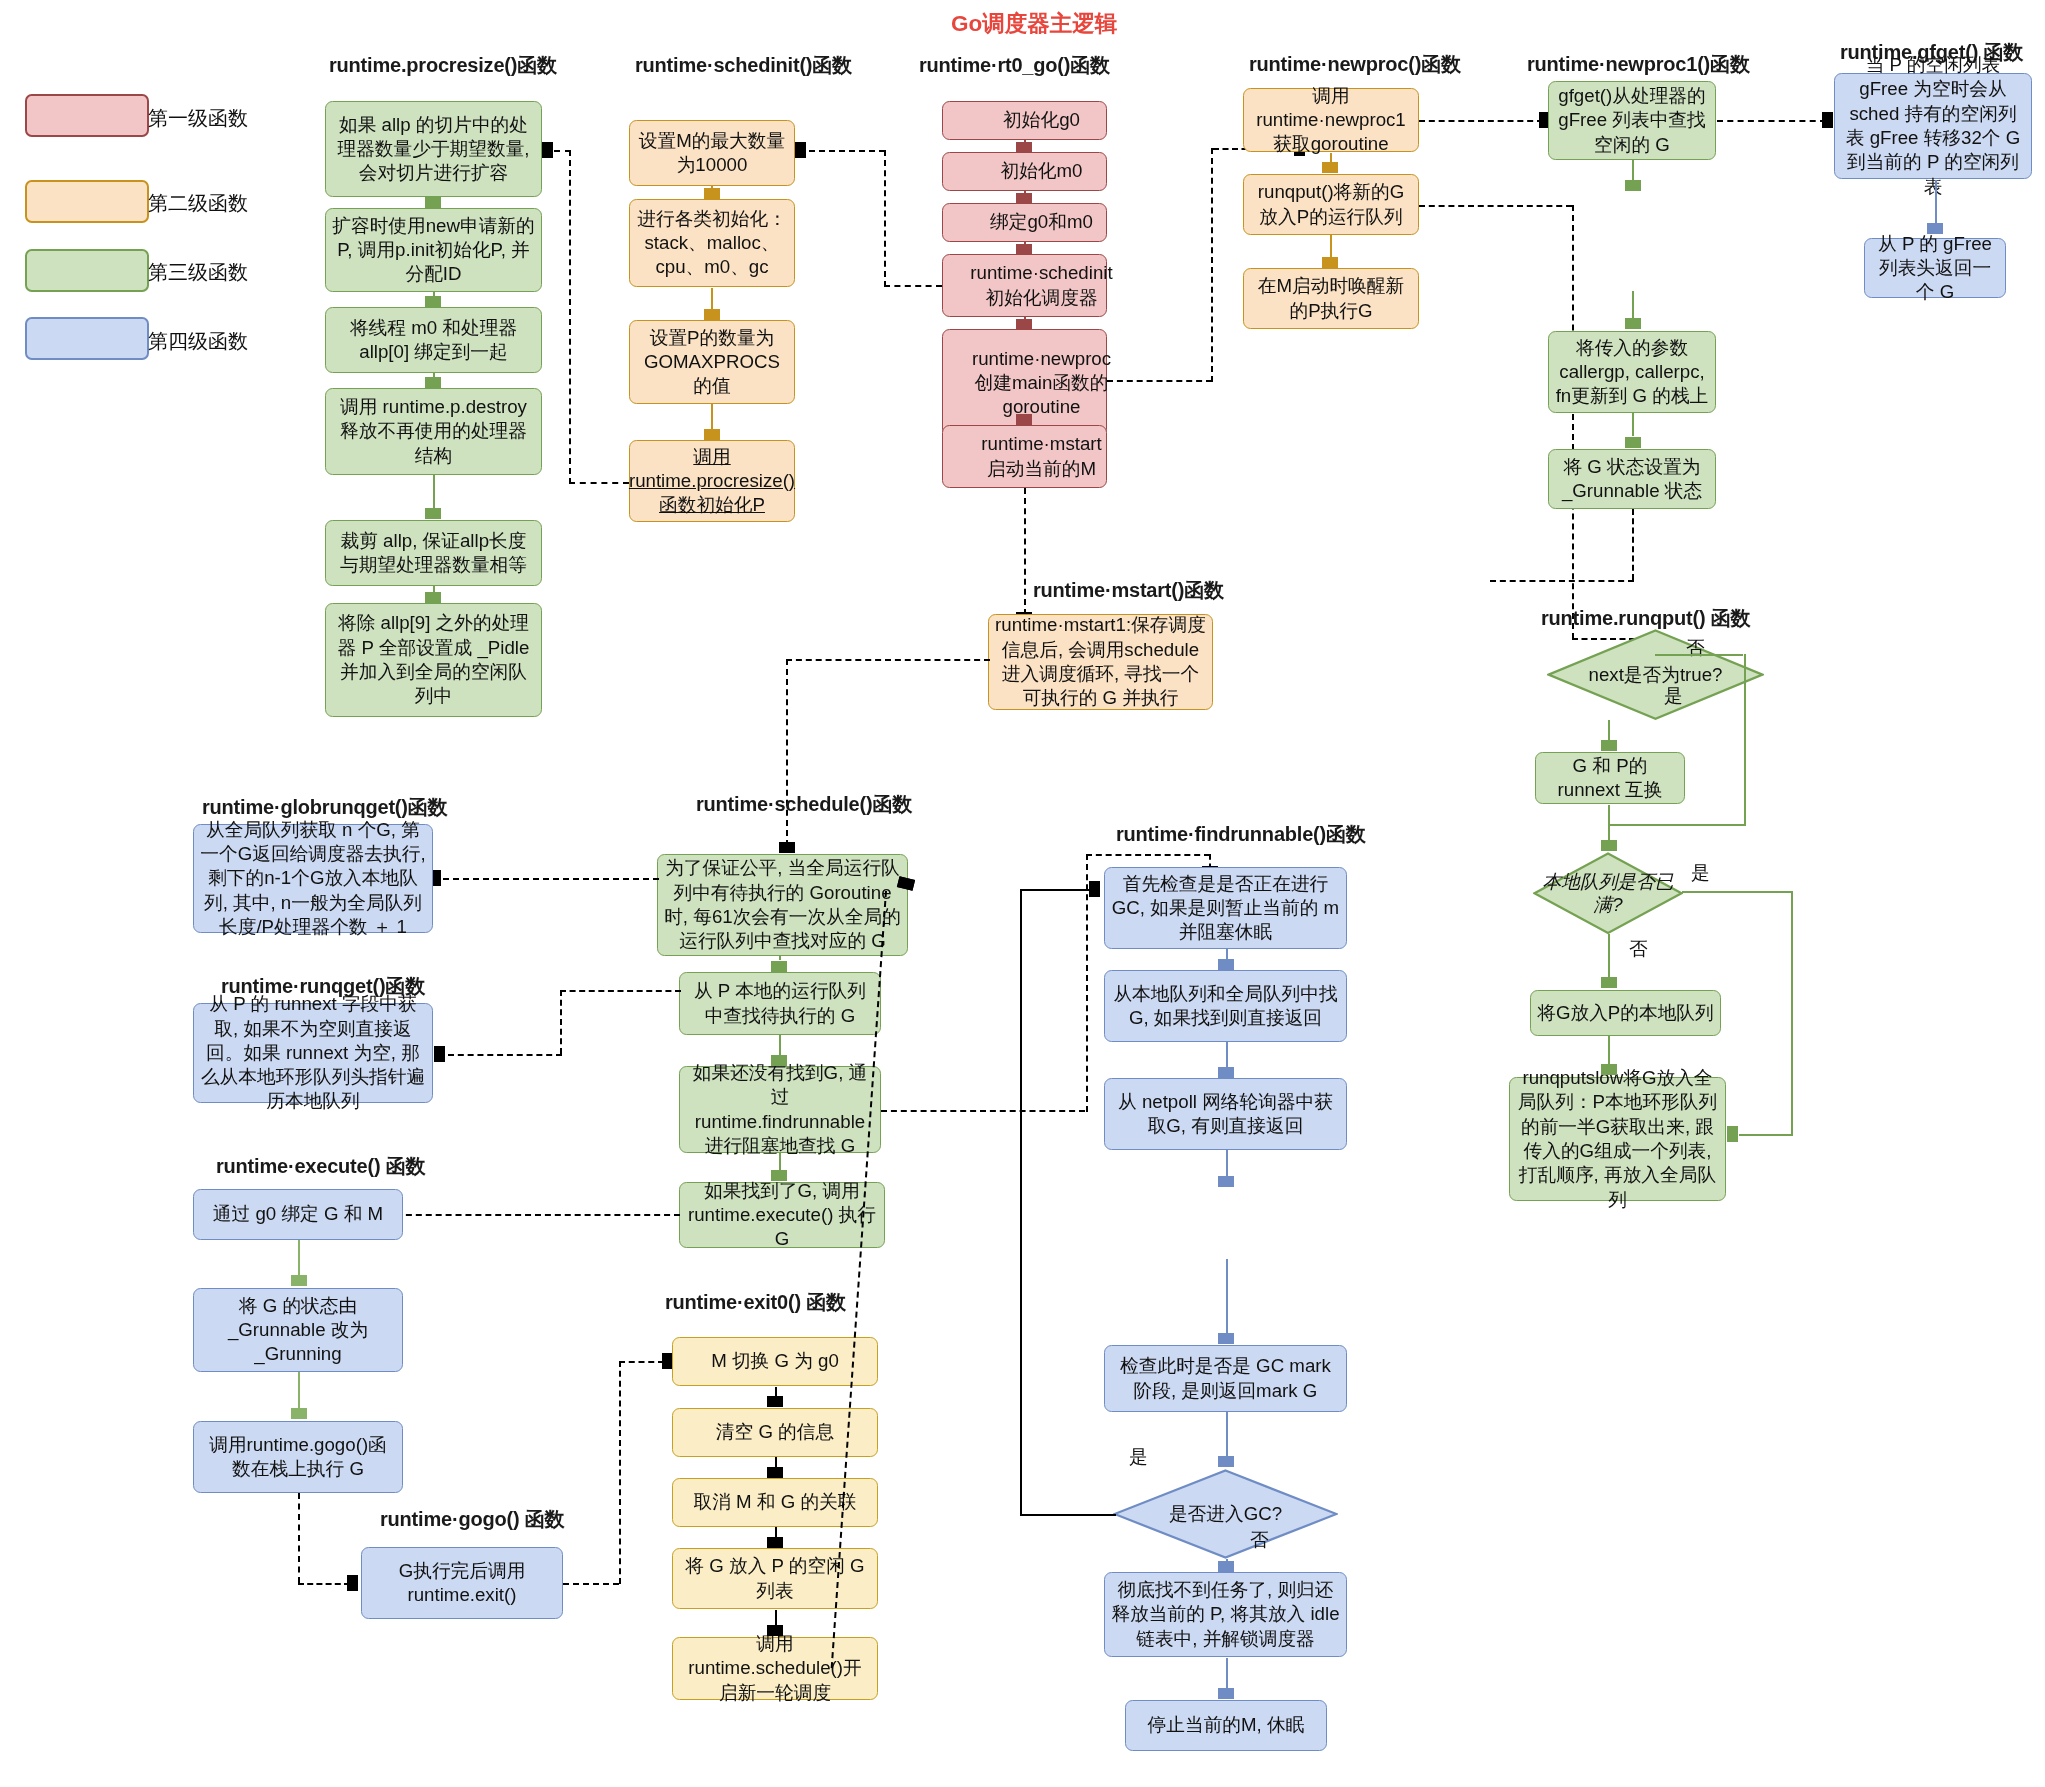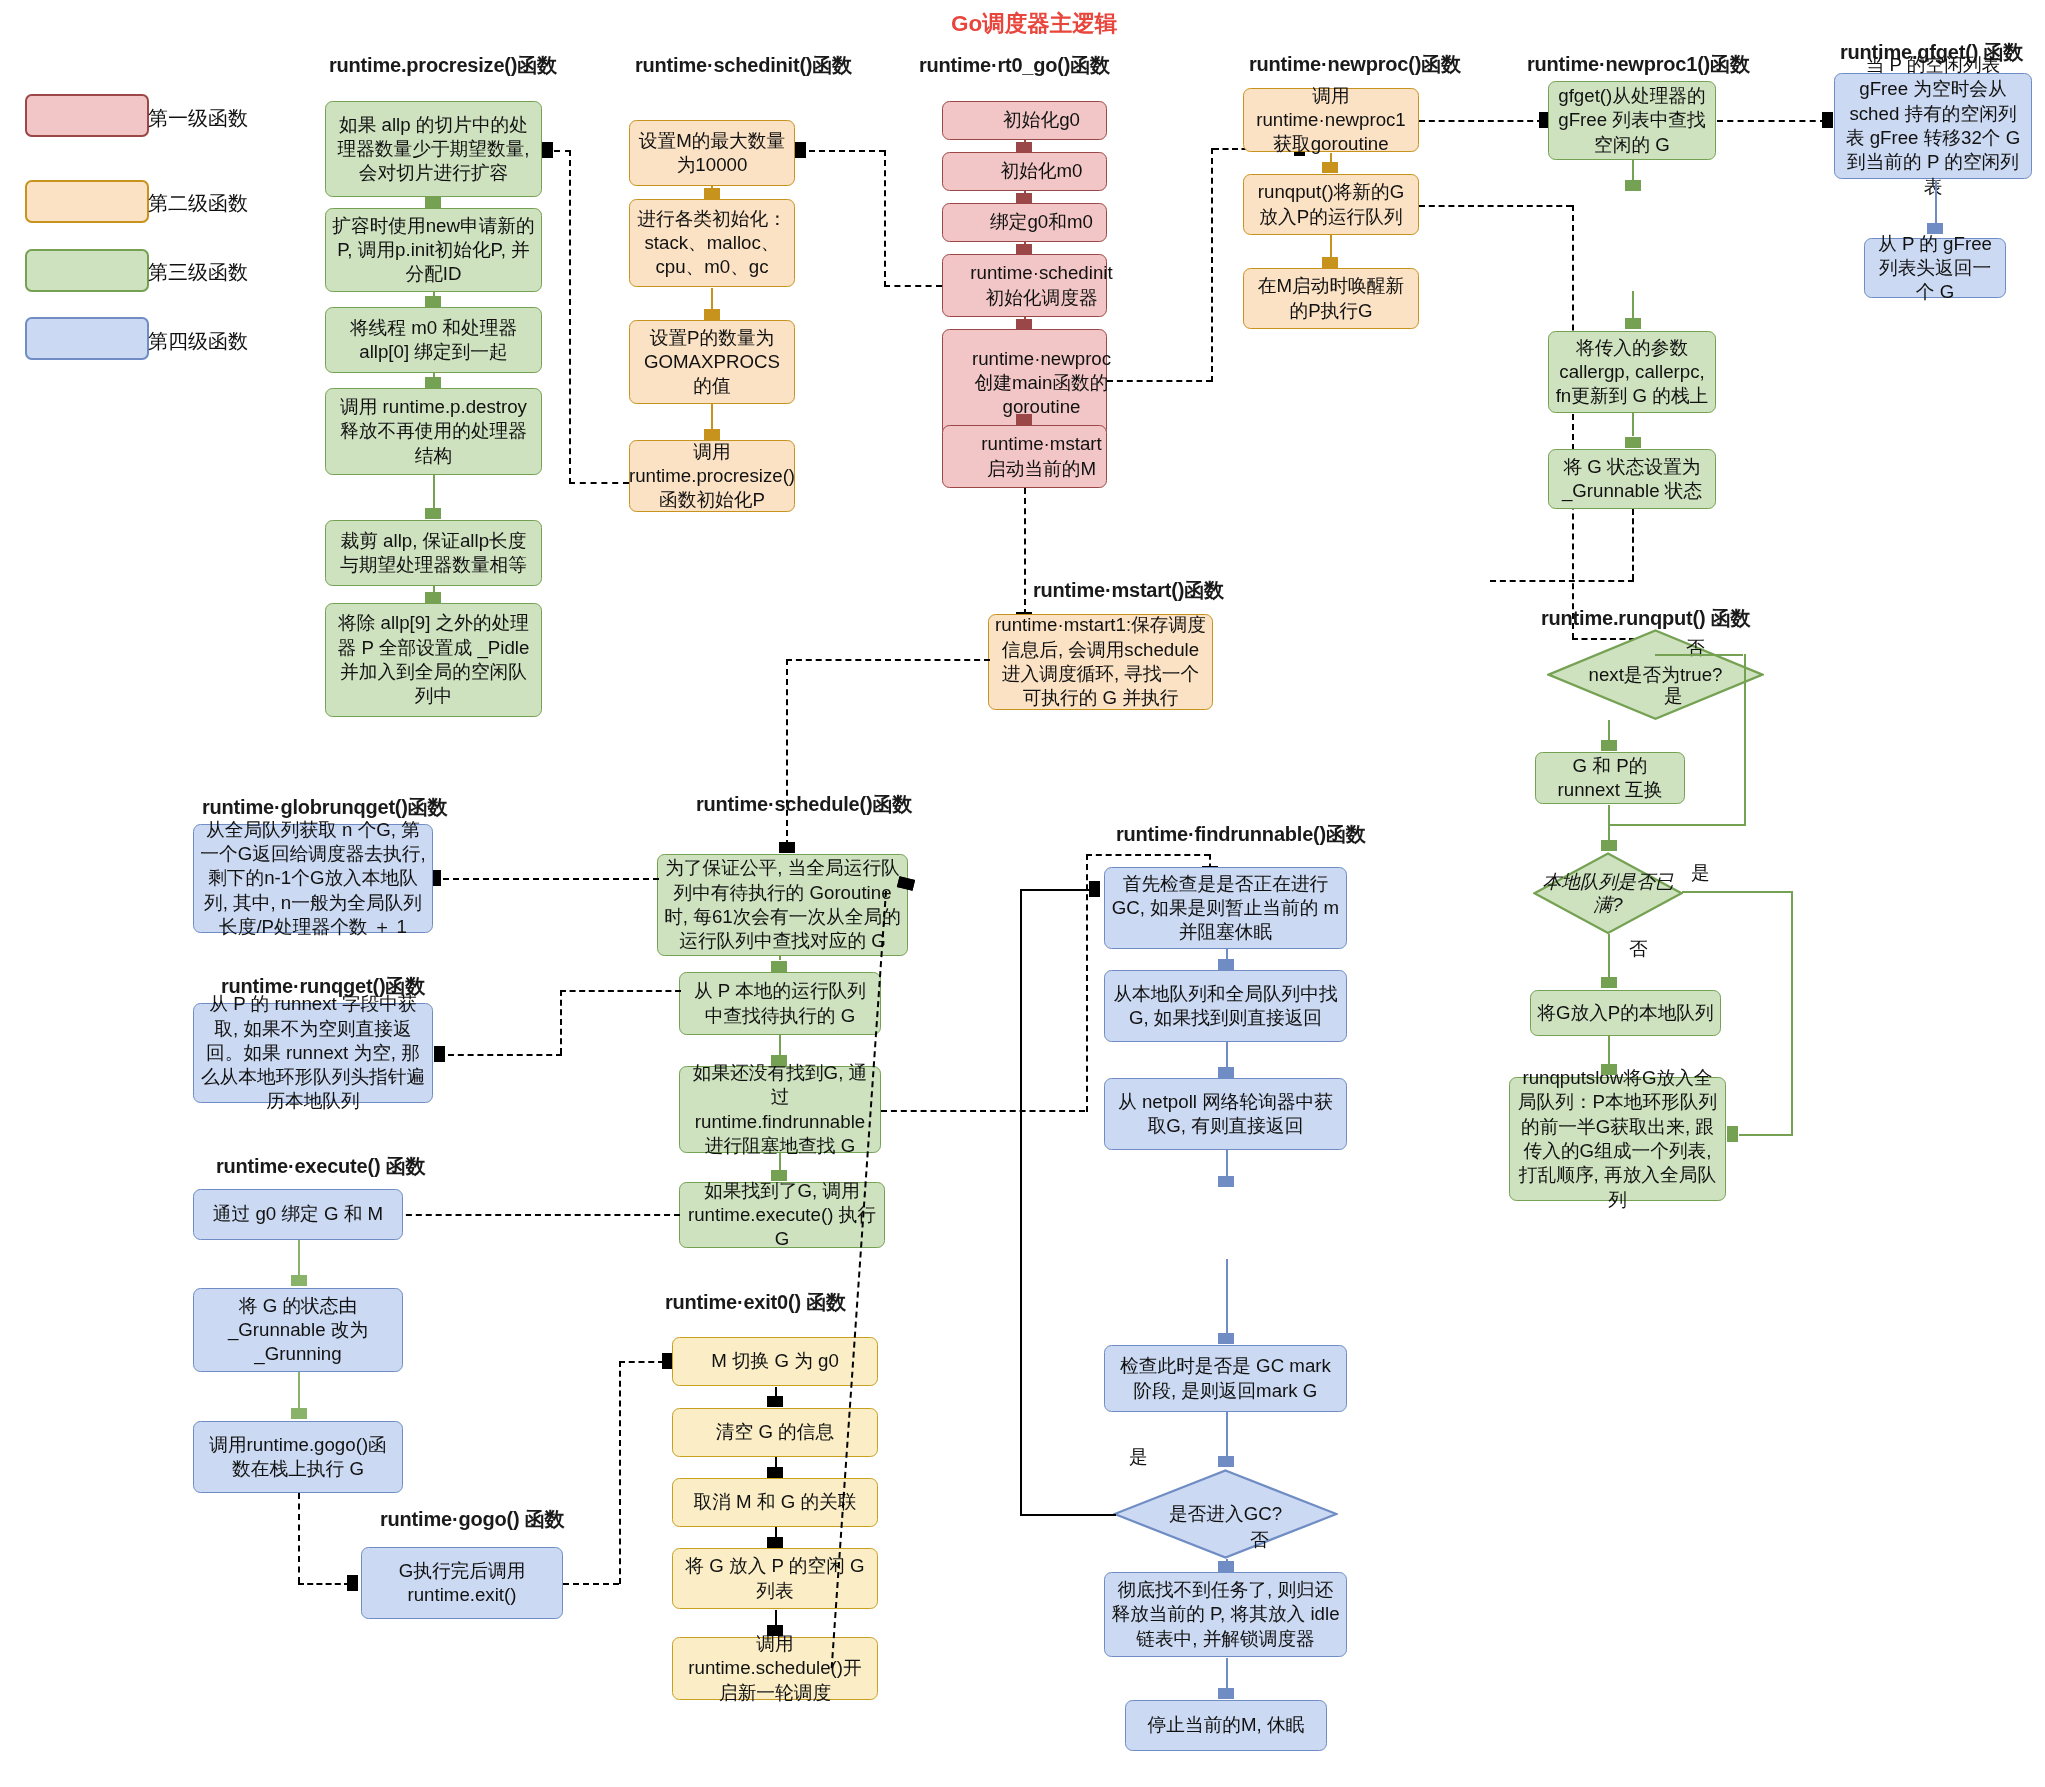--- a/index.html
+++ b/index.html
@@ -74,21 +74,21 @@
   <div class="arw arw-d cg" style="left:425px;top:377px;border-top-color:#74a152;"></div>
   <div class="v-solid cg" style="left:433px;top:475px;height:34px;"></div>
   <div class="arw arw-d cg" style="left:425px;top:508px;border-top-color:#74a152;"></div>
   <div class="v-solid cg" style="left:433px;top:586px;height:7.5px;"></div>
   <div class="arw arw-d cg" style="left:425px;top:592px;border-top-color:#74a152;"></div>
 
   <div class="ttl" style="left:635px;top:52px;">runtime·schedinit()函数</div>
   <div class="node lvl2" style="left:629px;top:120px;width:166px;height:66px;">设置M的最大数量为10000</div>
   <div class="node lvl2" style="left:629px;top:199px;width:166px;height:88px;">进行各类初始化：stack、malloc、cpu、m0、gc</div>
   <div class="node lvl2" style="left:629px;top:320px;width:166px;height:84px;">设置P的数量为GOMAXPROCS的值</div>
-  <div class="node lvl2" style="left:629px;top:440px;width:166px;height:72px;">调用runtime.procresize()函数初始化P</div>
+  <div class="node lvl2" style="left:629px;top:440px;width:166px;height:82px;text-decoration:underline;">调用runtime.procresize()函数初始化P</div>
   <div class="v-solid co" style="left:711px;top:186px;height:2.2px;"></div>
   <div class="arw arw-d co" style="left:704px;top:188px;border-top-color:#c8931d;"></div>
   <div class="v-solid co" style="left:711px;top:288px;height:22px;"></div>
   <div class="arw arw-d co" style="left:704px;top:309px;border-top-color:#c8931d;"></div>
   <div class="v-solid co" style="left:711px;top:404px;height:25px;"></div>
   <div class="arw arw-d co" style="left:704px;top:429px;border-top-color:#c8931d;"></div>
 
   <div class="h-dash" style="left:569px;top:482px;width:60px;"></div>
   <div class="v-dash" style="left:569px;top:150px;height:334px;"></div>
   <div class="h-dash" style="left:554px;top:150px;width:16.5px;"></div>

